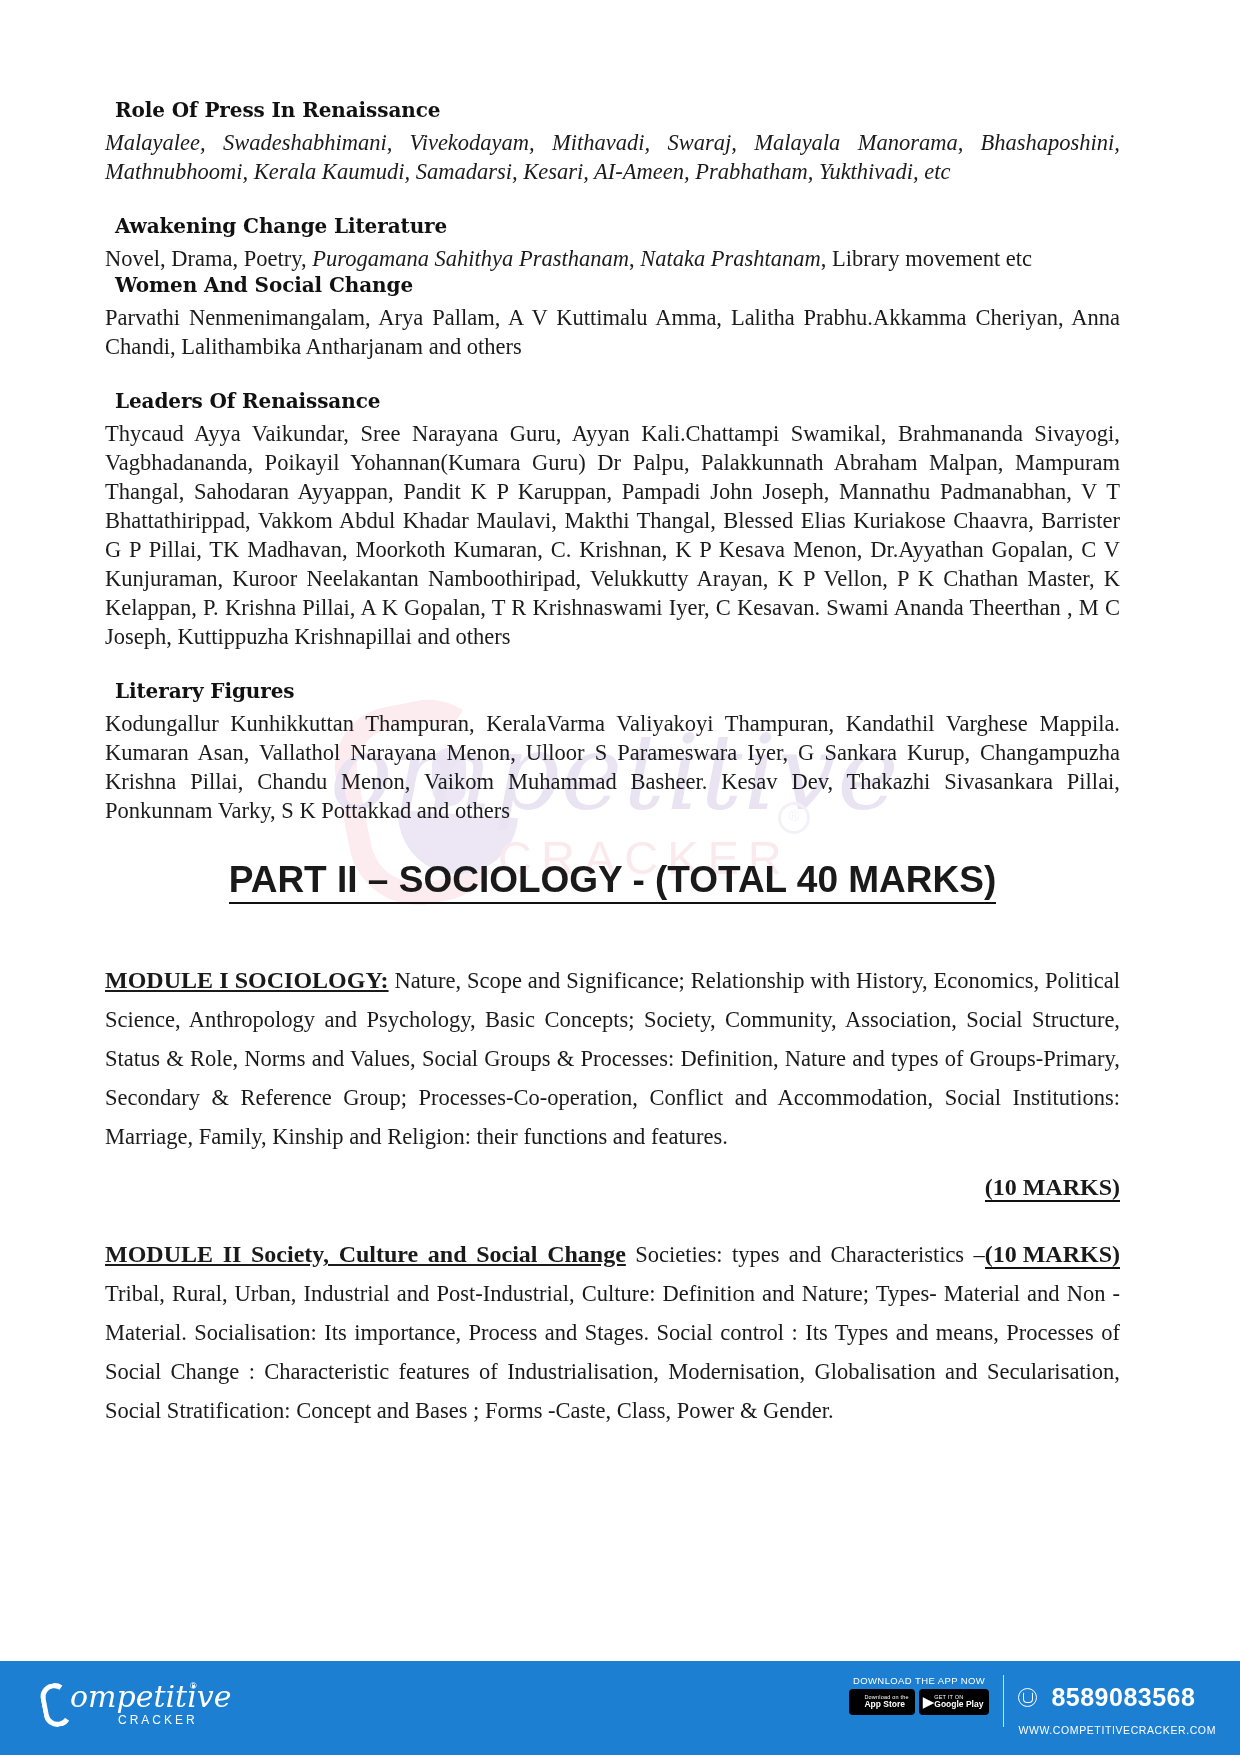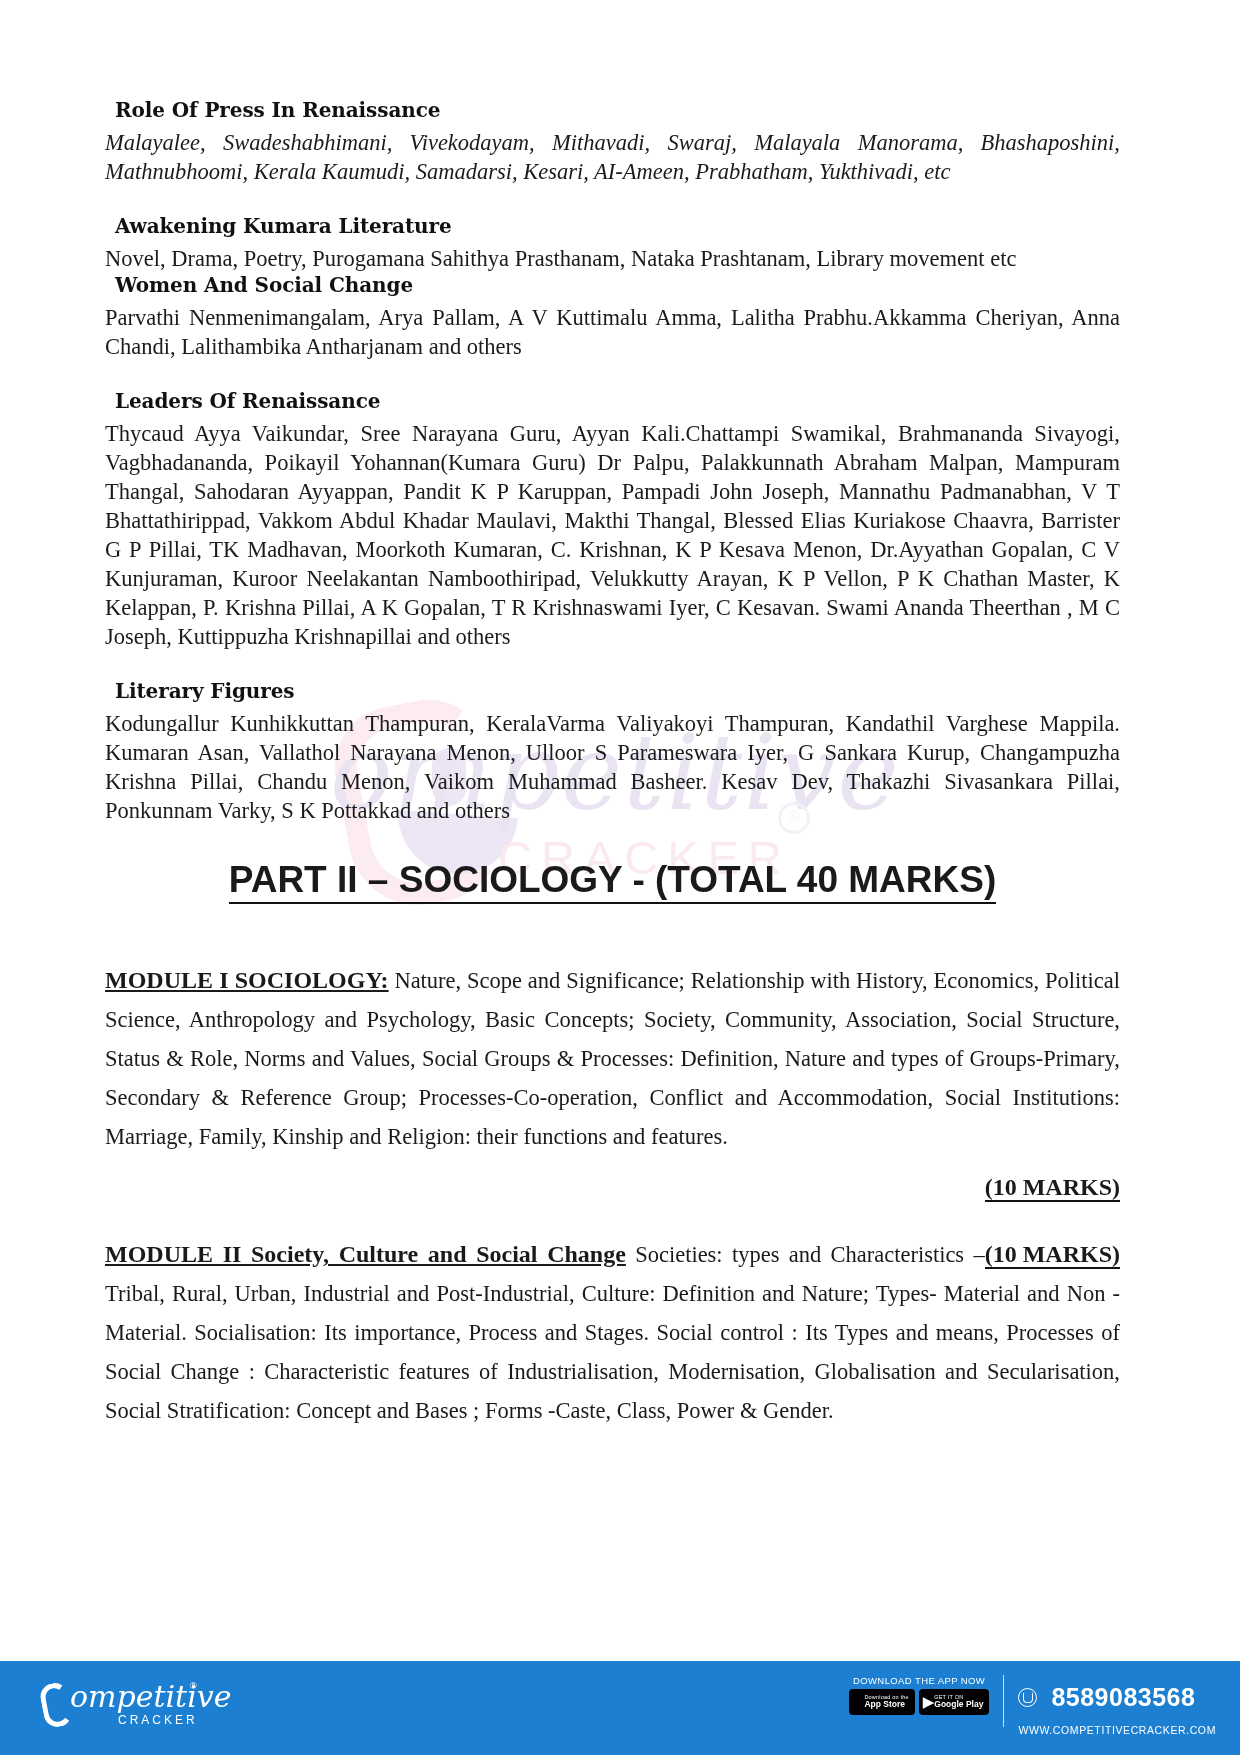--- a/index.html
+++ b/index.html
@@ -115,21 +115,21 @@
     letter-spacing: -0.1px;
     color: #111;
   }
   p.body {
     margin: 0;
     font-size: 22.5px;
     line-height: 29px;
     text-align: justify;
     color: #1b1b1b;
   }
-  p.body .it { }
+  p.body .it { font-style: italic; }
   p.body.allit { font-style: italic; }
   .gap-lg { height: 28px; }
 
   h1.part-title {
     text-align: center;
     font-family: Liberation Sans, sans-serif;
     font-weight: bold;
     font-size: 37px;
     margin: 34px 0 16px 0;
     letter-spacing: 0px;
@@ -323,21 +323,21 @@
     <div class="wm-sub">CRACKER</div>
   </div>
 
   <div class="content">
 
     <h2 class="sec-head">Role Of Press In Renaissance</h2>
     <p class="body allit">Malayalee, Swadeshabhimani, Vivekodayam, Mithavadi, Swaraj, Malayala Manorama, Bhashaposhini, Mathnubhoomi, Kerala Kaumudi, Samadarsi, Kesari, AI-Ameen, Prabhatham, Yukthivadi, etc</p>
 
     <div class="gap-lg"></div>
 
-    <h2 class="sec-head">Awakening Kumara Literature</h2>
+    <h2 class="sec-head">Awakening Change Literature</h2>
     <p class="body"><span>Novel, Drama, Poetry, </span><span class="it">Purogamana Sahithya Prasthanam</span><span>, </span><span class="it">Nataka Prashtanam</span><span>, Library movement etc</span></p>
 
     <h2 class="sec-head">Women And Social Change</h2>
     <p class="body">Parvathi Nenmenimangalam, Arya Pallam, A V Kuttimalu Amma, Lalitha Prabhu.Akkamma Cheriyan, Anna Chandi, Lalithambika Antharjanam and others</p>
 
     <div class="gap-lg"></div>
 
     <h2 class="sec-head">Leaders Of Renaissance</h2>
     <p class="body">Thycaud Ayya Vaikundar, Sree Narayana Guru, Ayyan Kali.Chattampi Swamikal, Brahmananda Sivayogi, Vagbhadananda, Poikayil Yohannan(Kumara Guru) Dr Palpu, Palakkunnath Abraham Malpan, Mampuram Thangal, Sahodaran Ayyappan, Pandit K P Karuppan, Pampadi John Joseph, Mannathu Padmanabhan, V T Bhattathirippad, Vakkom Abdul Khadar Maulavi, Makthi Thangal, Blessed Elias Kuriakose Chaavra, Barrister G P Pillai, TK Madhavan, Moorkoth Kumaran, C. Krishnan, K P Kesava Menon, Dr.Ayyathan Gopalan, C V Kunjuraman, Kuroor Neelakantan Namboothiripad, Velukkutty Arayan, K P Vellon, P K Chathan Master, K Kelappan, P. Krishna Pillai, A K Gopalan, T R Krishnaswami Iyer, C Kesavan. Swami Ananda Theerthan , M C Joseph, Kuttippuzha Krishnapillai and others</p>
 

